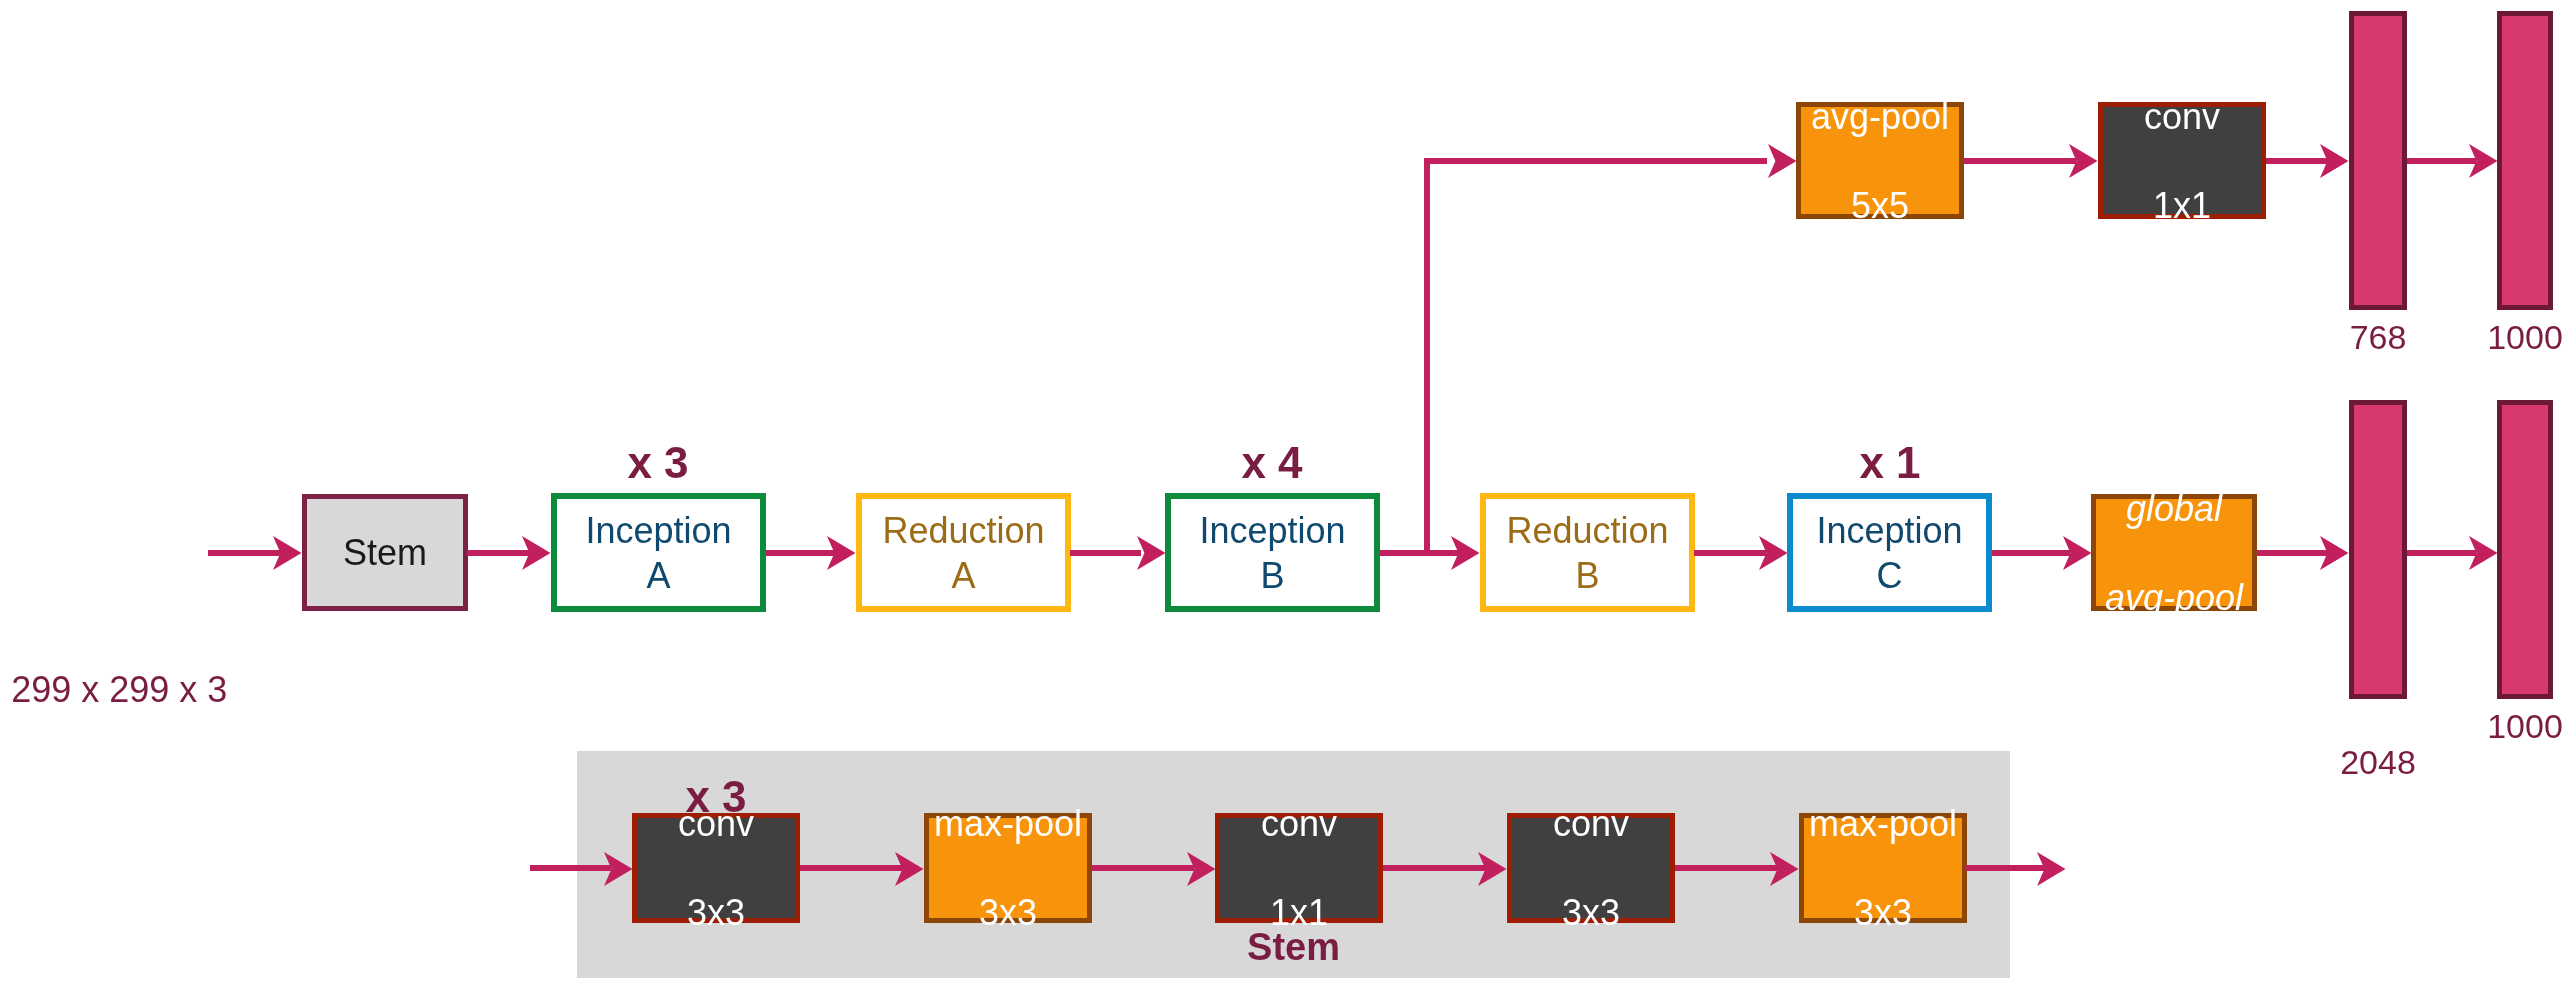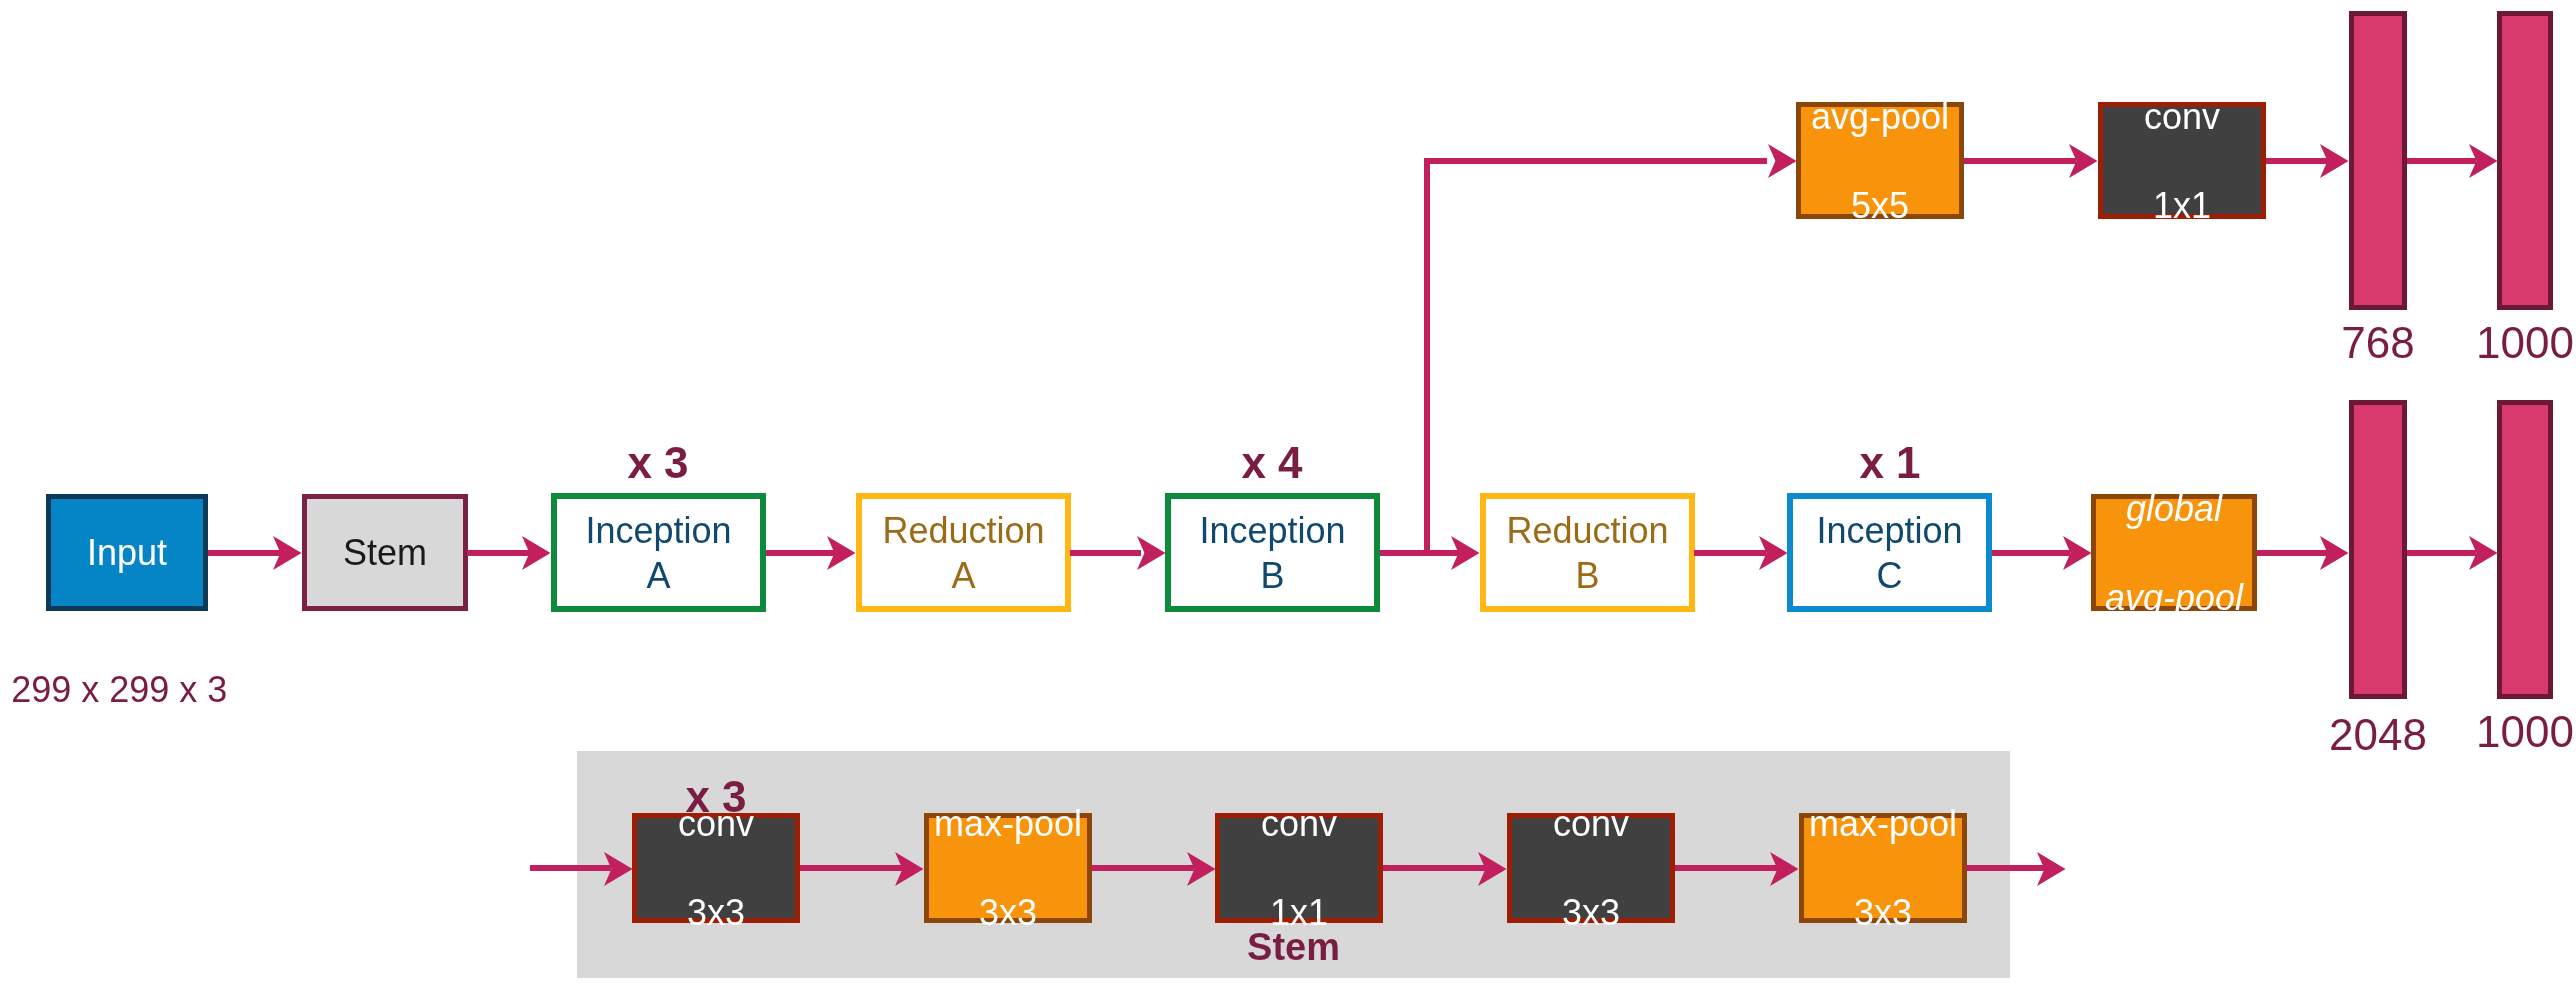--- a/index.html
+++ b/index.html
@@ -13,42 +13,39 @@
   .yellow{border-color:#ffb713;}
   .blueb{border-color:#0b8bce;}
   .navy{color:#10496f;}
   .gold{color:#9c6b16;}
   .filled{border-width:5px;border-style:solid;color:#ffffff;gap:44px;}
   .orange{background:#f8940b;border-color:#8c4708;}
   .tomato{background:#404040;border-color:#9e1d05;}
   .inputbox{background:#0584c6;border:5px solid #0e3a58;color:#ffffff;}
   .stembox{background:#d8d8d8;border:5px solid #7c2045;color:#1a1a1a;}
   .bar{position:absolute;background:#d93a6e;border:5px solid #6e1838;box-sizing:border-box;}
-  .barlabel{position:absolute;width:118px;text-align:center;font-size:44px;color:#7a1d42;}
+  .barlabel{position:absolute;width:118px;text-align:center;font-size:34px;color:#7a1d42;}
   .note{position:absolute;font-size:36px;color:#7a1d42;white-space:nowrap;}
   .rep{position:absolute;width:124px;text-align:center;font-size:44px;
        font-weight:bold;color:#7a1d42;}
   .caption{position:absolute;width:199px;text-align:center;font-size:38px;
        font-weight:bold;color:#7a1d42;}
   .hline{position:absolute;height:6.2px;background:#c11f5e;}
   .vline{position:absolute;width:6.2px;background:#c11f5e;}
   .ahead{position:absolute;width:28.5px;height:34px;background:#c11f5e;
          clip-path:polygon(0 0,100% 50%,0 100%,26% 50%);}
   .panel{position:absolute;background:#d8d8d8;}
 </style>
 </head>
 <body>
 
 <div id="canvas">
 
   <div class="panel" style="left:577px;top:751px;width:1433px;height:227px;"></div>
 
-  <div class="box inputbox" style="left:46px;top:494px;width:162px;height:117px;">
-    <span>Input</span>
-  </div>
   <div class="note" style="left:11.2px;top:625px;margin-top:44px;">299 x 299 x 3</div>
 
   <div class="box stembox" style="left:302px;top:494px;width:166px;height:117px;">
     <span>Stem</span>
   </div>
 
   <div class="rep" style="left:596px;top:438px;">x 3</div>
   <div class="box outline green navy" style="left:551px;top:493px;width:215px;height:119px;">
     <span>Inception</span>
     <span>A</span>
@@ -90,21 +87,21 @@
     <span>1x1</span>
   </div>
 
   <div class="bar" style="left:2349px;top:11.2px;width:58px;height:299px;"></div>
   <div class="bar" style="left:2497px;top:11.2px;width:56px;height:299px;"></div>
   <div class="barlabel" style="left:2319px;top:318px;">768</div>
   <div class="barlabel" style="left:2466px;top:318px;">1000</div>
 
   <div class="bar" style="left:2349px;top:400px;width:58px;height:299px;"></div>
   <div class="bar" style="left:2497px;top:400px;width:56px;height:299px;"></div>
-  <div class="barlabel" style="left:2319px;top:710px;">2048</div>
+  <div class="barlabel" style="left:2319px;top:743px;">2048</div>
   <div class="barlabel" style="left:2466px;top:707px;">1000</div>
 
   <div class="rep" style="left:654px;top:772px;">x 3</div>
   <div class="box filled tomato" style="left:632px;top:813px;width:168px;height:110px;">
     <span>conv</span>
     <span>3x3</span>
   </div>
   <div class="box filled orange" style="left:924px;top:813px;width:168px;height:110px;">
     <span>max-pool</span>
     <span>3x3</span>

